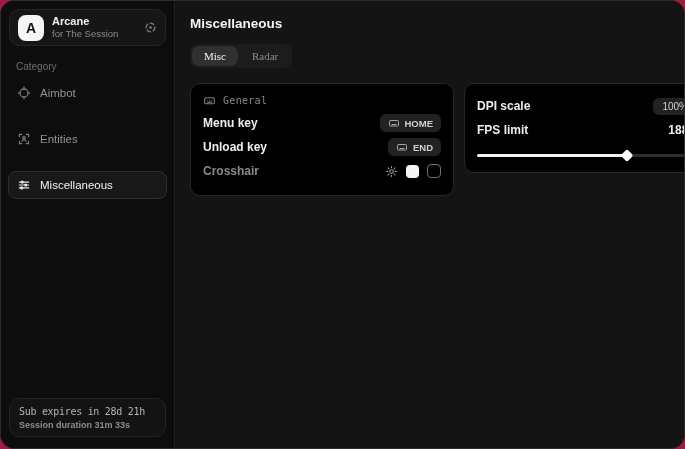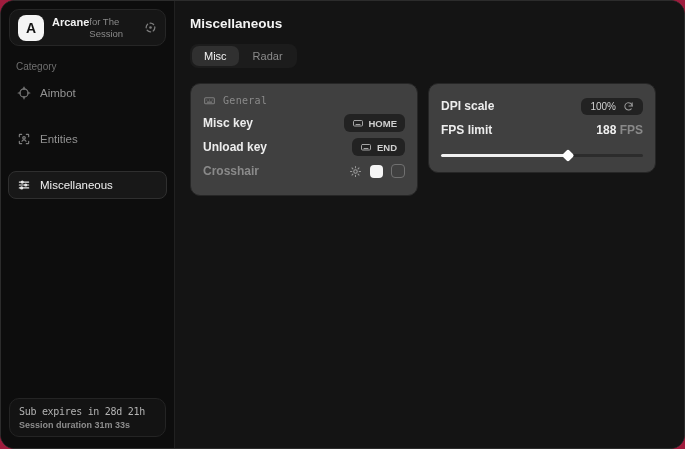--- a/index.html
+++ b/index.html
@@ -36,21 +36,21 @@
   }
   .brand-logo {
     width:26px; height:26px;
     background:#f5f5f5;
     border-radius:8px;
     color:#141414;
     font-weight:bold; font-size:14px;
     display:flex; align-items:center; justify-content:center;
     flex:0 0 26px;
   }
-  .brand-text { display:flex; flex-direction:row; line-height:1.2; flex:1; min-width:0; }
+  .brand-text { display:flex; flex-direction:column; line-height:1.2; flex:1; min-width:0; }
   .brand-name { color:#f2f2f2; font-size:11px; font-weight:bold; }
   .brand-sub  { color:#8a8a8a; font-size:9.5px; }
   .brand-sync { color:#7c7c7c; display:flex; }
   .category-label {
     margin:15px 0 7px 15px;
     color:#6f6f6f; font-size:10px;
   }
   .nav { padding:0 7px; display:flex; flex-direction:column; gap:18px; }
   .nav-item {
     height:28px;
@@ -89,33 +89,34 @@
   
   .main { flex:1; background:#141414; padding:15px 15px; }
   .page-title { color:#f4f4f4; font-size:13.5px; font-weight:bold; }
   .tabs {
     margin-top:13px;
     display:inline-flex; align-items:center;
     background:#1c1c1c;
     border-radius:8px;
     padding:2px;
     gap:2px;
+    font-family:Liberation Serif, serif;
   }
   .tab {
     font-size:11px;
     color:#8a8a8a;
     padding:4px 12px;
     border-radius:7px;
     cursor:default;
   }
   .tab.active { background:#303030; color:#f2f2f2; }
   .cards { margin-top:15px; display:flex; gap:10px; align-items:flex-start; }
   .card {
-    width:228px;
-    background:#404040;
+    width:264px;
+    background:#000000;
     border:1px solid #262626;
     border-radius:10px;
     padding:10px 12px 12px 12px;
   }
   .card-header { display:flex; align-items:center; gap:7px; color:#7d7d7d; margin-bottom:4px; }
   .card-title {
     font-family:"DejaVu Sans Mono", monospace;
     font-size:10px; color:#8a8a8a; letter-spacing:0.3px;
   }
   .row {
@@ -262,21 +263,21 @@
                 <line x1="7" y1="11" x2="7" y2="11.01"></line>
                 <line x1="12" y1="11" x2="12" y2="11.01"></line>
                 <line x1="17" y1="11" x2="17" y2="11.01"></line>
                 <line x1="8" y1="15" x2="16" y2="15"></line>
             </svg>
           </span>
           <span class="card-title">General</span>
         </div>
 
         <div class="row">
-          <span class="row-label">Misc key</span>
+          <span class="row-label">Menu key</span>
           <span class="keybind">
             <span class="kicon">
               <svg width="12" height="12" viewBox="0 0 24 24" fill="none" stroke="currentColor" stroke-width="2" stroke-linecap="round">
                 <rect x="3" y="7" width="18" height="11" rx="2"></rect>
                   <line x1="8" y1="15" x2="16" y2="15"></line>
               </svg>
             </span>
             <span>HOME</span>
           </span>
         </div>

